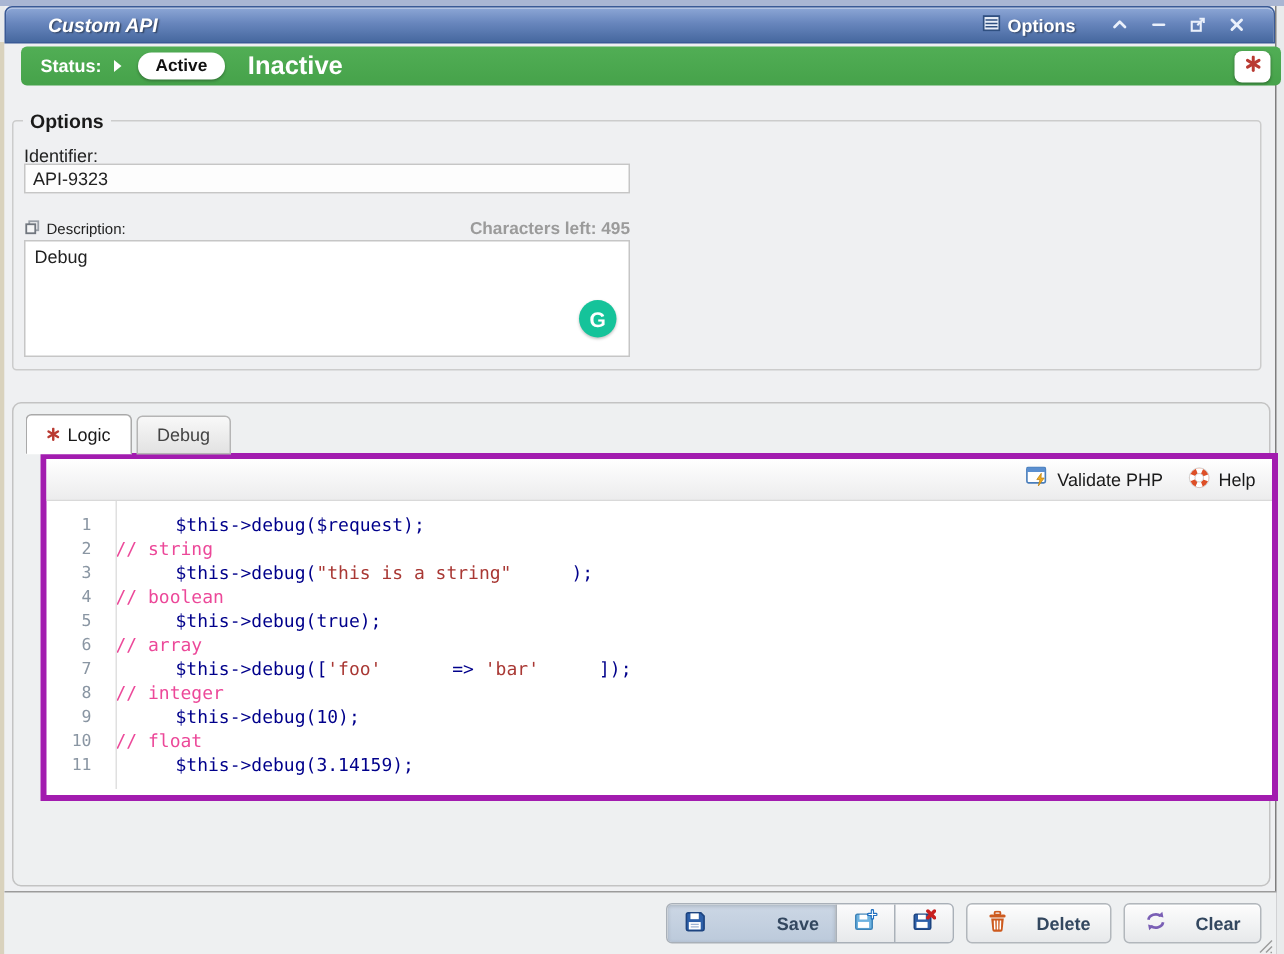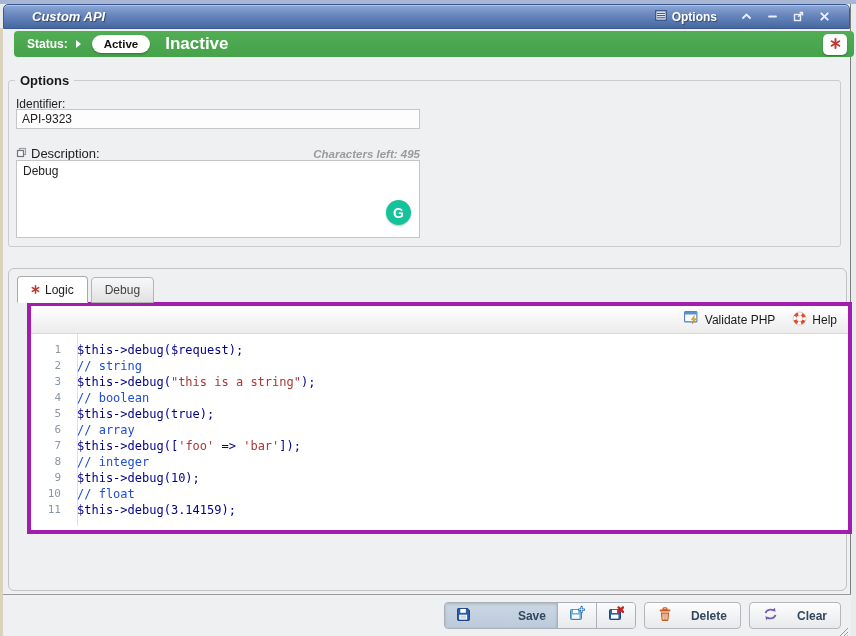--- a/index.html
+++ b/index.html
@@ -47,22 +47,22 @@
   
   .options-fieldset { position:absolute; left:5px; top:69px; width:833px; height:174px;
     border:1px solid #ccc; border-radius:3px; }
   .options-fieldset legend { margin-left:6px; padding:0 5px; font-weight:bold; font-size:13px; color:#1a1a1a; }
   .field-label { position:absolute; font-size:12px; color:#222; }
   .identifier-label { left:13px; top:93px; }
   .identifier-input { position:absolute; left:13px; top:105px; width:404px; height:20px;
     border:1px solid #c6c6c6; background:#fdfdfd; font-family:"Liberation Sans",sans-serif;
     font-size:12px; color:#222; padding:0 5px; }
   .desc-row { position:absolute; left:13px; top:142px; width:404px; display:flex; align-items:center; }
-  .desc-label { display:flex; align-items:center; gap:4px; font-size:13px; color:#222; }
-  .chars-left { margin-left:auto; font-size:11.5px; font-weight:bold; color:#9b9b9b;font-style:italic; }
+  .desc-label { display:flex; align-items:center; gap:4px; font-size:10px; color:#222; }
+  .chars-left { margin-left:auto; font-size:11.5px; font-weight:bold; color:#9b9b9b; }
   .desc-area { position:absolute; left:13px; top:156px; width:404px; height:78px;
     border:1px solid #c6c6c6; background:#fff; resize:none; font-family:"Liberation Sans",sans-serif;
     font-size:12px; color:#222; padding:3px 6px; }
   .grammarly { position:absolute; left:383px; top:196px; width:25px; height:25px; border-radius:50%;
     background:#15c39a; color:#fff; display:flex; align-items:center; justify-content:center;
     font-weight:bold; font-size:14px; box-shadow:0 1px 2px rgba(0,0,0,.25); cursor:pointer; }
 
   
   .tabpanel { position:absolute; left:5px; top:264px; width:839px; height:323px;
     border:1px solid #c3c3c3; border-radius:6px; background:#eef0f1; }
@@ -76,23 +76,23 @@
   .panel-toolbar { height:28px; background:linear-gradient(#ffffff,#ececed);
     border-bottom:1px solid #d9d9d9; display:flex; align-items:center; justify-content:flex-end;
     gap:17px; padding-right:11px; }
   .tool-item { display:flex; align-items:center; gap:5px; font-size:12px; color:#1a1a1a; cursor:pointer; }
   .code-area { position:relative; height:255px; padding-top:8px; cursor:text;
     font-family:"DejaVu Sans Mono","Liberation Mono",monospace; font-size:12px; }
   .gutter-line { position:absolute; left:46px; top:0; height:192px; width:1px; background:#e0e0e0; }
   .code-row { display:flex; height:16px; line-height:16px; }
   .ln { width:38px; flex:none; text-align:right; padding-right:8px; color:#8a96a3; font-size:11px; }
   .src { white-space:pre; padding-left:8px; }
-  .tok-c { color:#00008B; }
+  .tok-c { color:#00008B;margin-left:40px; }
   .tok-s { color:#A93834; }
-  .tok-m { color:#1d4ed8; }
+  .tok-m { color:#ec4899; }
 
   
   .footer { position:absolute; left:0; top:590px; width:848px; height:42px;
     border-top:1px solid #9b9b9b; background:#eef0f1;
     display:flex; align-items:center; justify-content:flex-end; gap:8px; padding-right:10px; }
   .btn, .save-group { height:27px; border-radius:4px; font-size:12px; font-weight:bold; color:#33475f; }
   .btn { display:flex; align-items:center; gap:19px; padding:0 13px;
     background:linear-gradient(#fdfdfd,#e7e9eb); border:1px solid #b2b7bc;
     box-shadow:inset 0 1px 0 rgba(255,255,255,.8); cursor:pointer; }
   .save-group { display:flex; border:1px solid #a9b0b8; overflow:hidden; }

